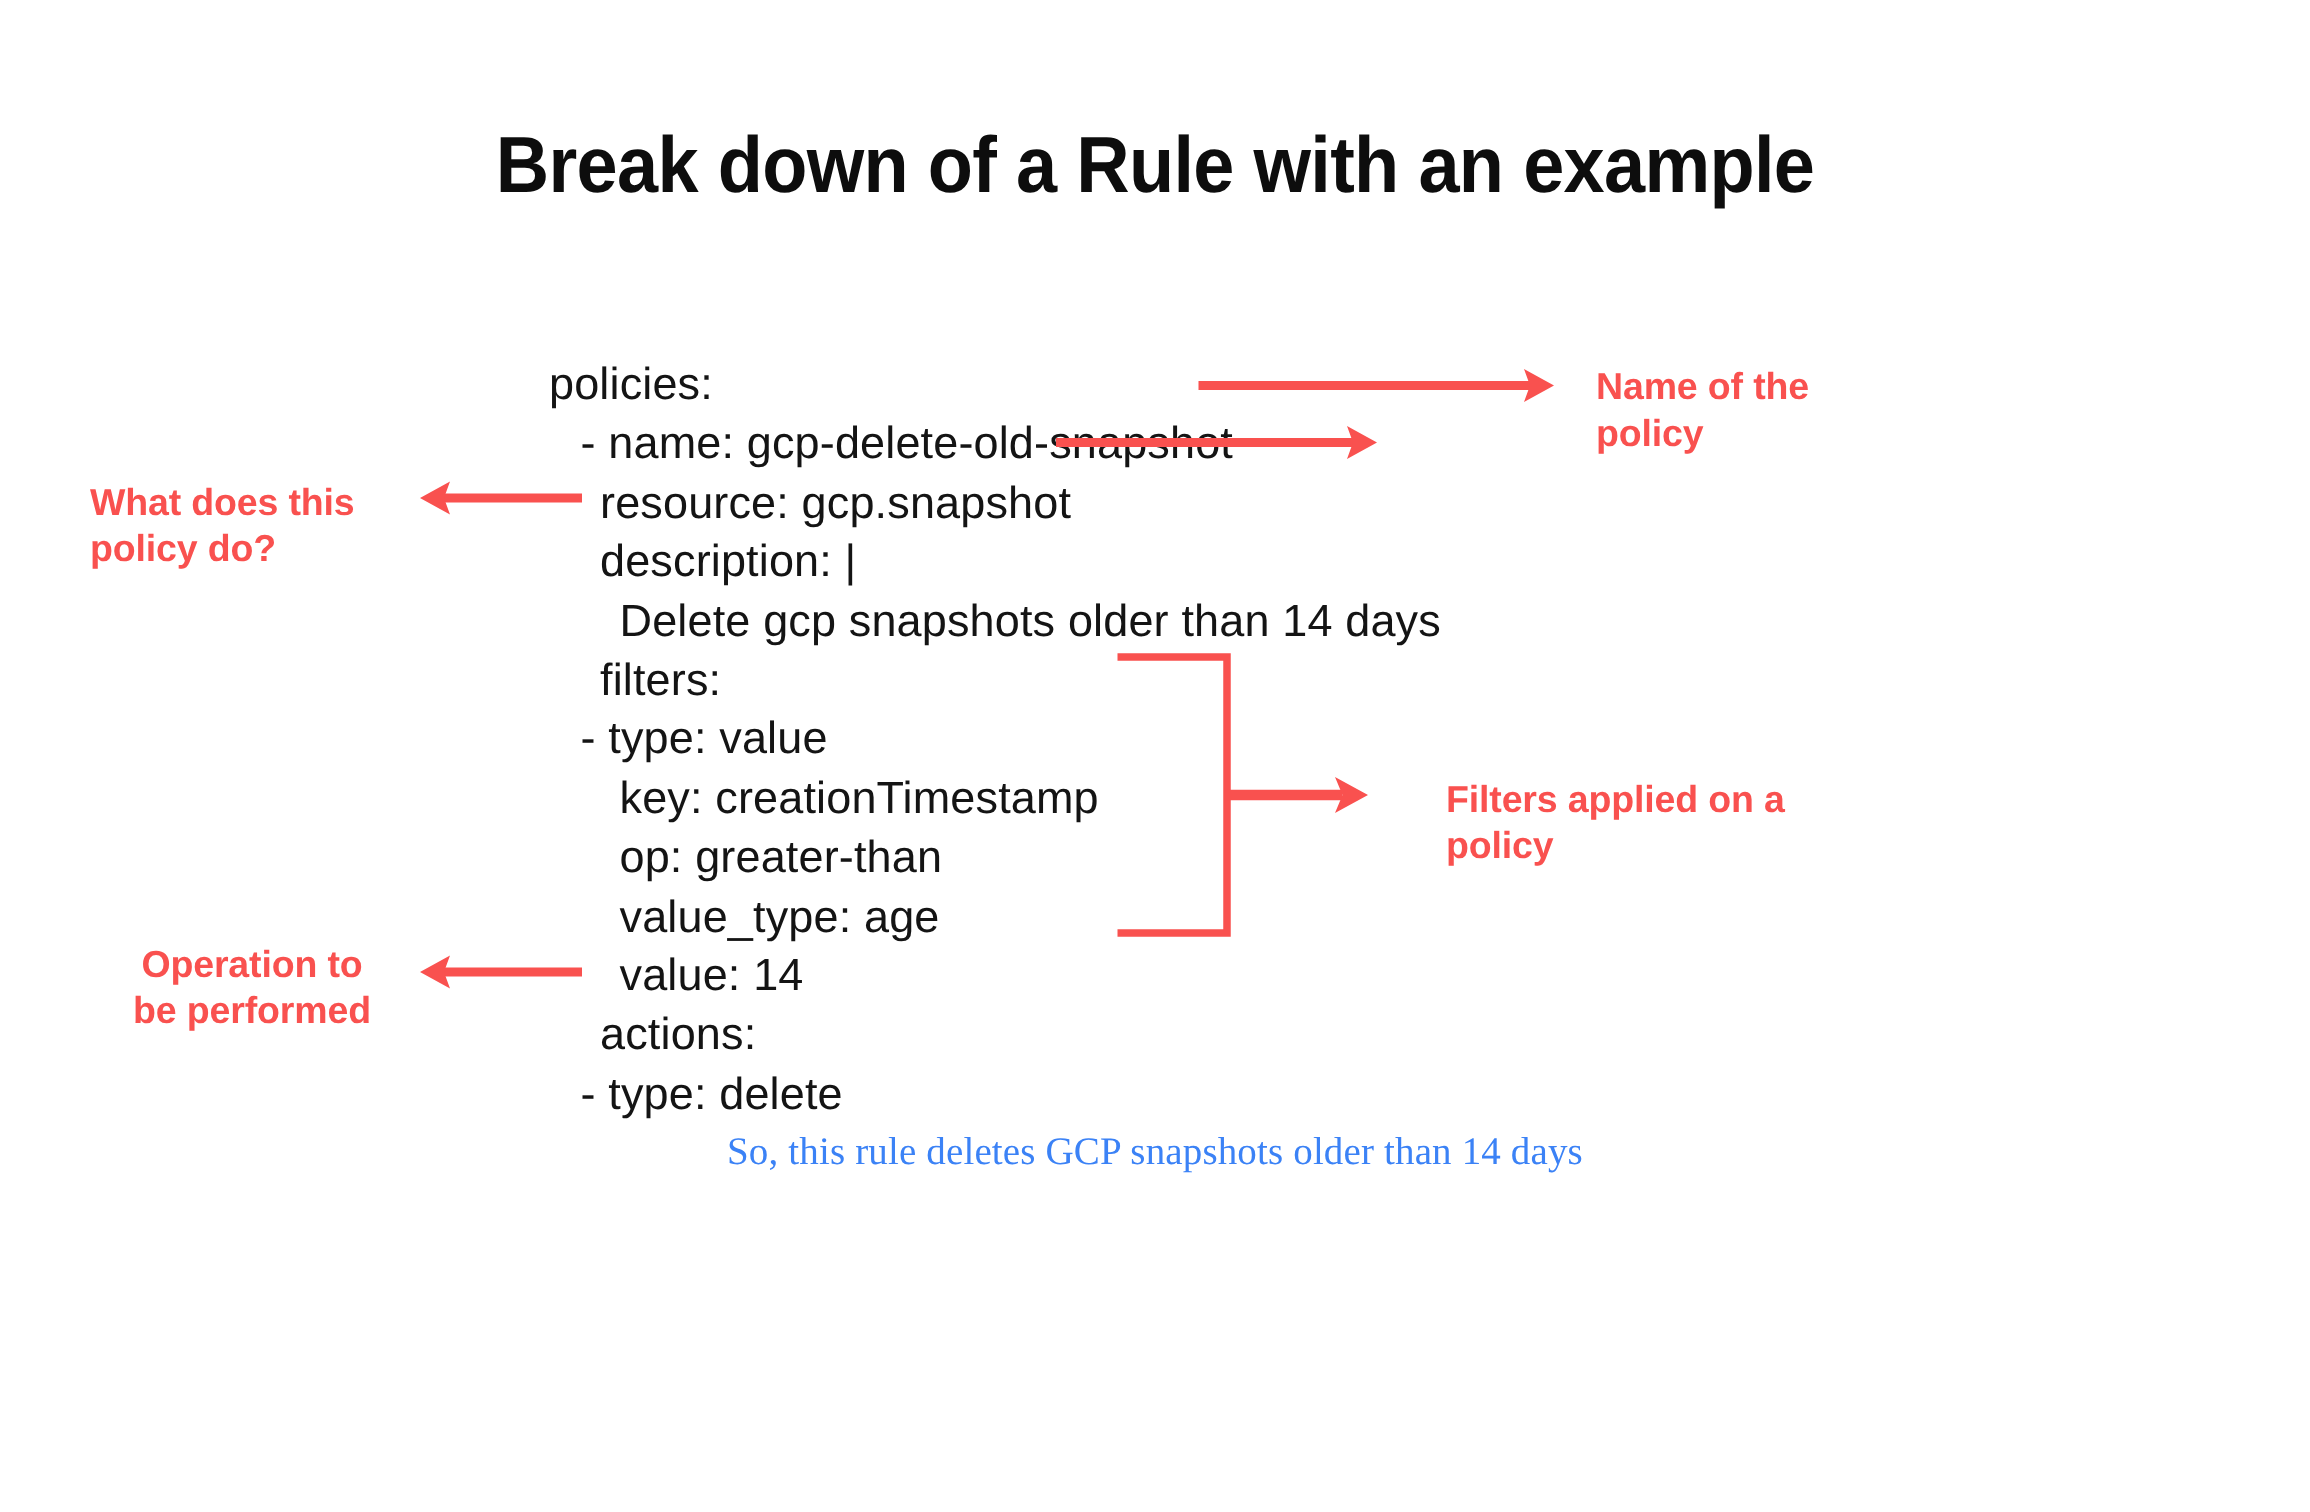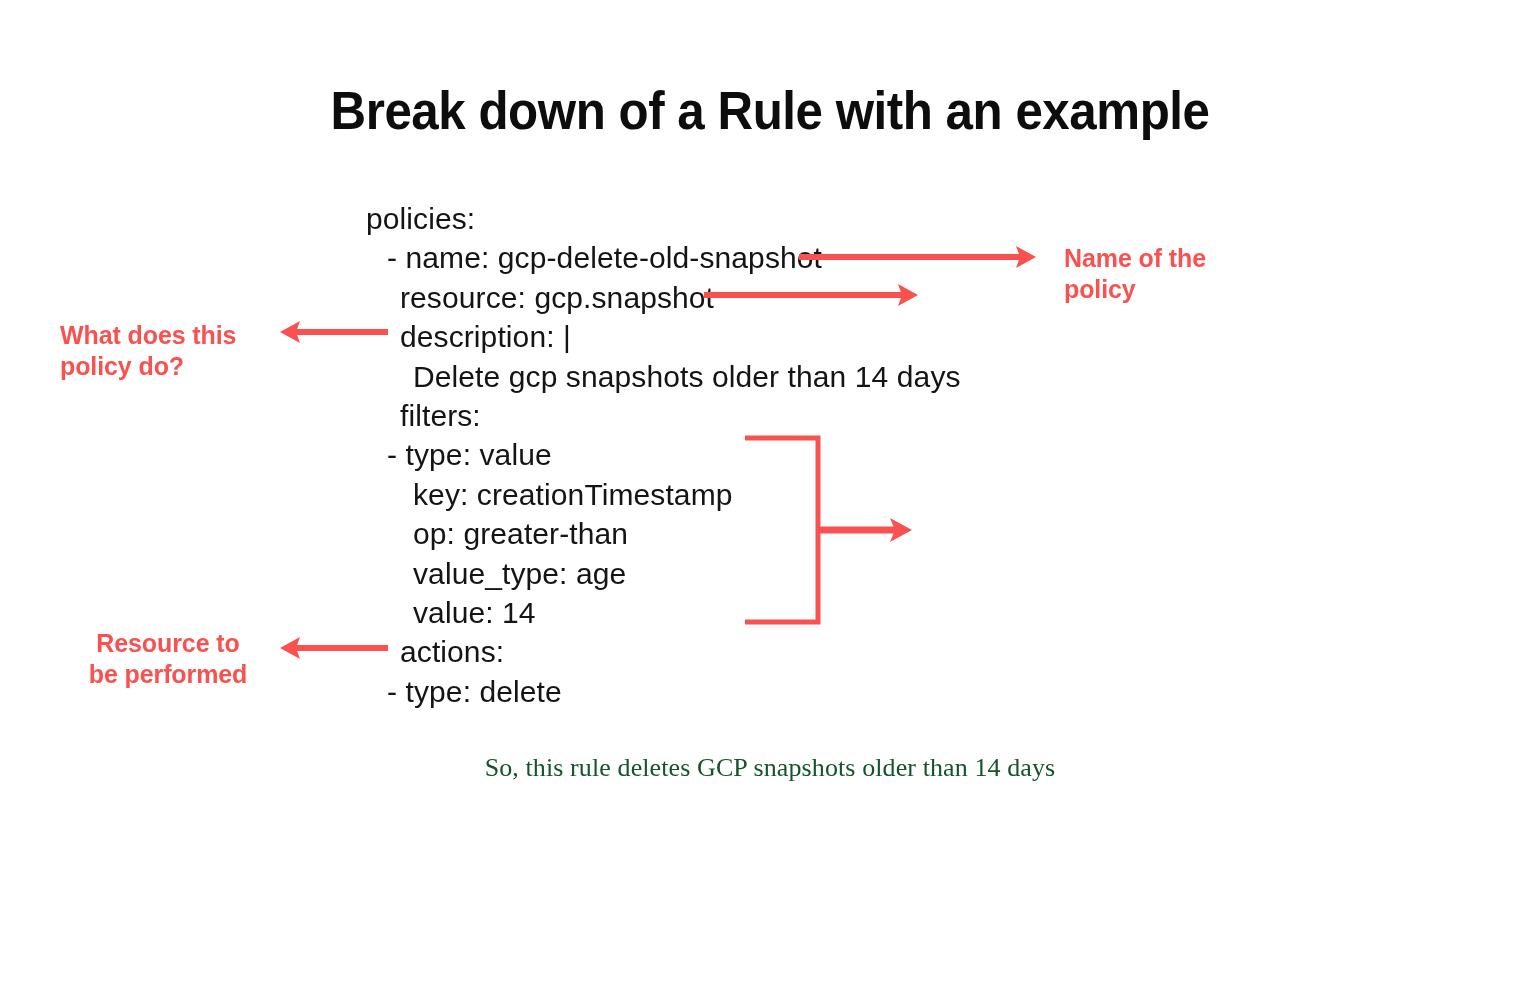--- a/index.html
+++ b/index.html
@@ -51,21 +51,21 @@
     font-size: 30px;
     line-height: 39.4px;
     color: #141414;
     white-space: pre;
     letter-spacing: 0.1px;
   }
   .yaml-line {
     height: 39.4px;
     white-space: pre;
   }
-  .ind0 { padding-left: 0px; }
+  .ind0 { padding-left: 0px; margin-top: 38px; }
   .ind1 { padding-left: 21px; }
   .ind2 { padding-left: 34px; }
   .ind3 { padding-left: 47px; }
 
   
   .ann-label {
     position: absolute;
     color: #F9514F;
     font-family: "Liberation Sans", sans-serif;
     font-weight: 700;
@@ -95,42 +95,43 @@
 
   
   .caption {
     position: absolute;
     left: 0;
     top: 753px;
     width: 1540px;
     text-align: center;
     font-family: "Liberation Serif", serif;
     font-size: 26px;
-    color: #14532d;
+    color: #3b82f6;
     letter-spacing: 0.1px;
     white-space: nowrap;
   }
 </style>
 </head>
 <body>
 
 <div id="canvas">
 
   <div class="title">Break down of a Rule with an example</div>
 
   <div class="yaml-block" id="yaml-block"><div class="yaml-line ind0">policies:</div><div class="yaml-line ind1">- name: gcp-delete-old-snapshot</div><div class="yaml-line ind2">resource: gcp.snapshot</div><div class="yaml-line ind2">description: |</div><div class="yaml-line ind3">Delete gcp snapshots older than 14 days</div><div class="yaml-line ind2">filters:</div><div class="yaml-line ind1">- type: value</div><div class="yaml-line ind3">key: creationTimestamp</div><div class="yaml-line ind3">op: greater-than</div><div class="yaml-line ind3">value_type: age</div><div class="yaml-line ind3">value: 14</div><div class="yaml-line ind2">actions:</div><div class="yaml-line ind1">- type: delete</div></div>
 
   <div class="ann-label lbl-name-policy">Name of the policy</div>
 
 
+  <div class="ann-label lbl-filters">Filters applied on a policy</div>
 
   <div class="ann-label lbl-what-does">What does this
 policy do?</div>
 
-  <div class="ann-label lbl-operation">Resource to
+  <div class="ann-label lbl-operation">Operation to
 be performed</div>
 
   <svg id="arrows" viewBox="0 0 1540 1008" width="1540" height="1008">
 
     <g>
       <line x1="799" y1="257" x2="1022" y2="257" stroke="#F9514F" stroke-width="6" stroke-linecap="butt"></line>
       <path d="M1036 257 L1016 246 L1020 257 L1016 268 Z" fill="#F9514F"></path>
     </g>
 
     <g>

